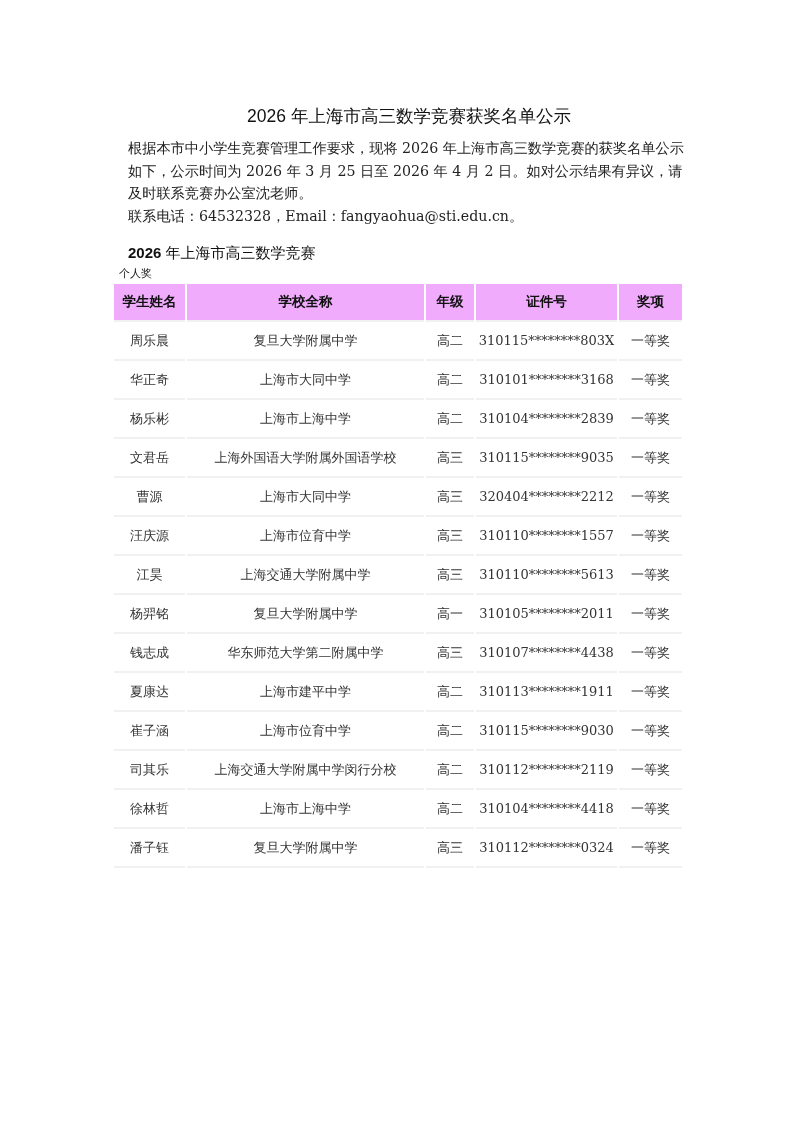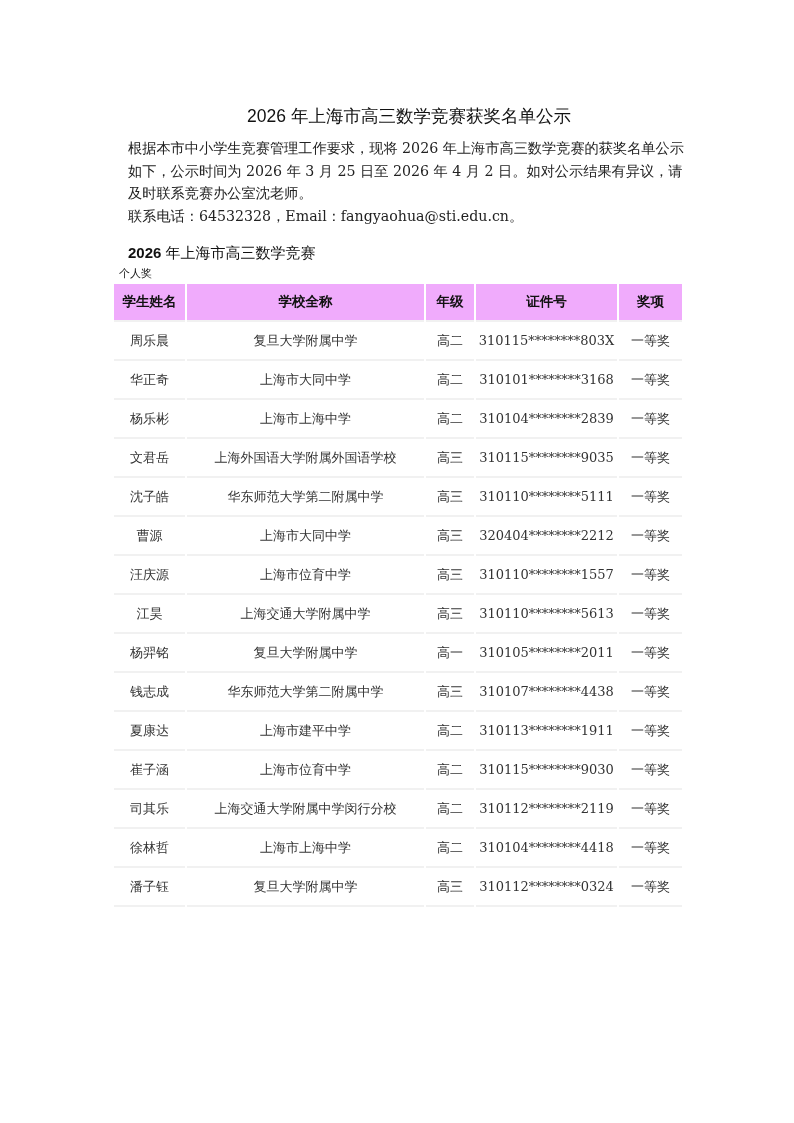--- a/index.html
+++ b/index.html
@@ -94,27 +94,20 @@
           <td>一等奖</td>
         </tr>
         <tr>
           <td>文君岳</td>
           <td>上海外国语大学附属外国语学校</td>
           <td>高三</td>
           <td>310115********9035</td>
           <td>一等奖</td>
         </tr>
         <tr>
-          <td>沈子皓</td>
-          <td>华东师范大学第二附属中学</td>
-          <td>高三</td>
-          <td>310110********5111</td>
-          <td>一等奖</td>
-        </tr>
-        <tr>
           <td>曹源</td>
           <td>上海市大同中学</td>
           <td>高三</td>
           <td>320404********2212</td>
           <td>一等奖</td>
         </tr>
         <tr>
           <td>汪庆源</td>
           <td>上海市位育中学</td>
           <td>高三</td>

